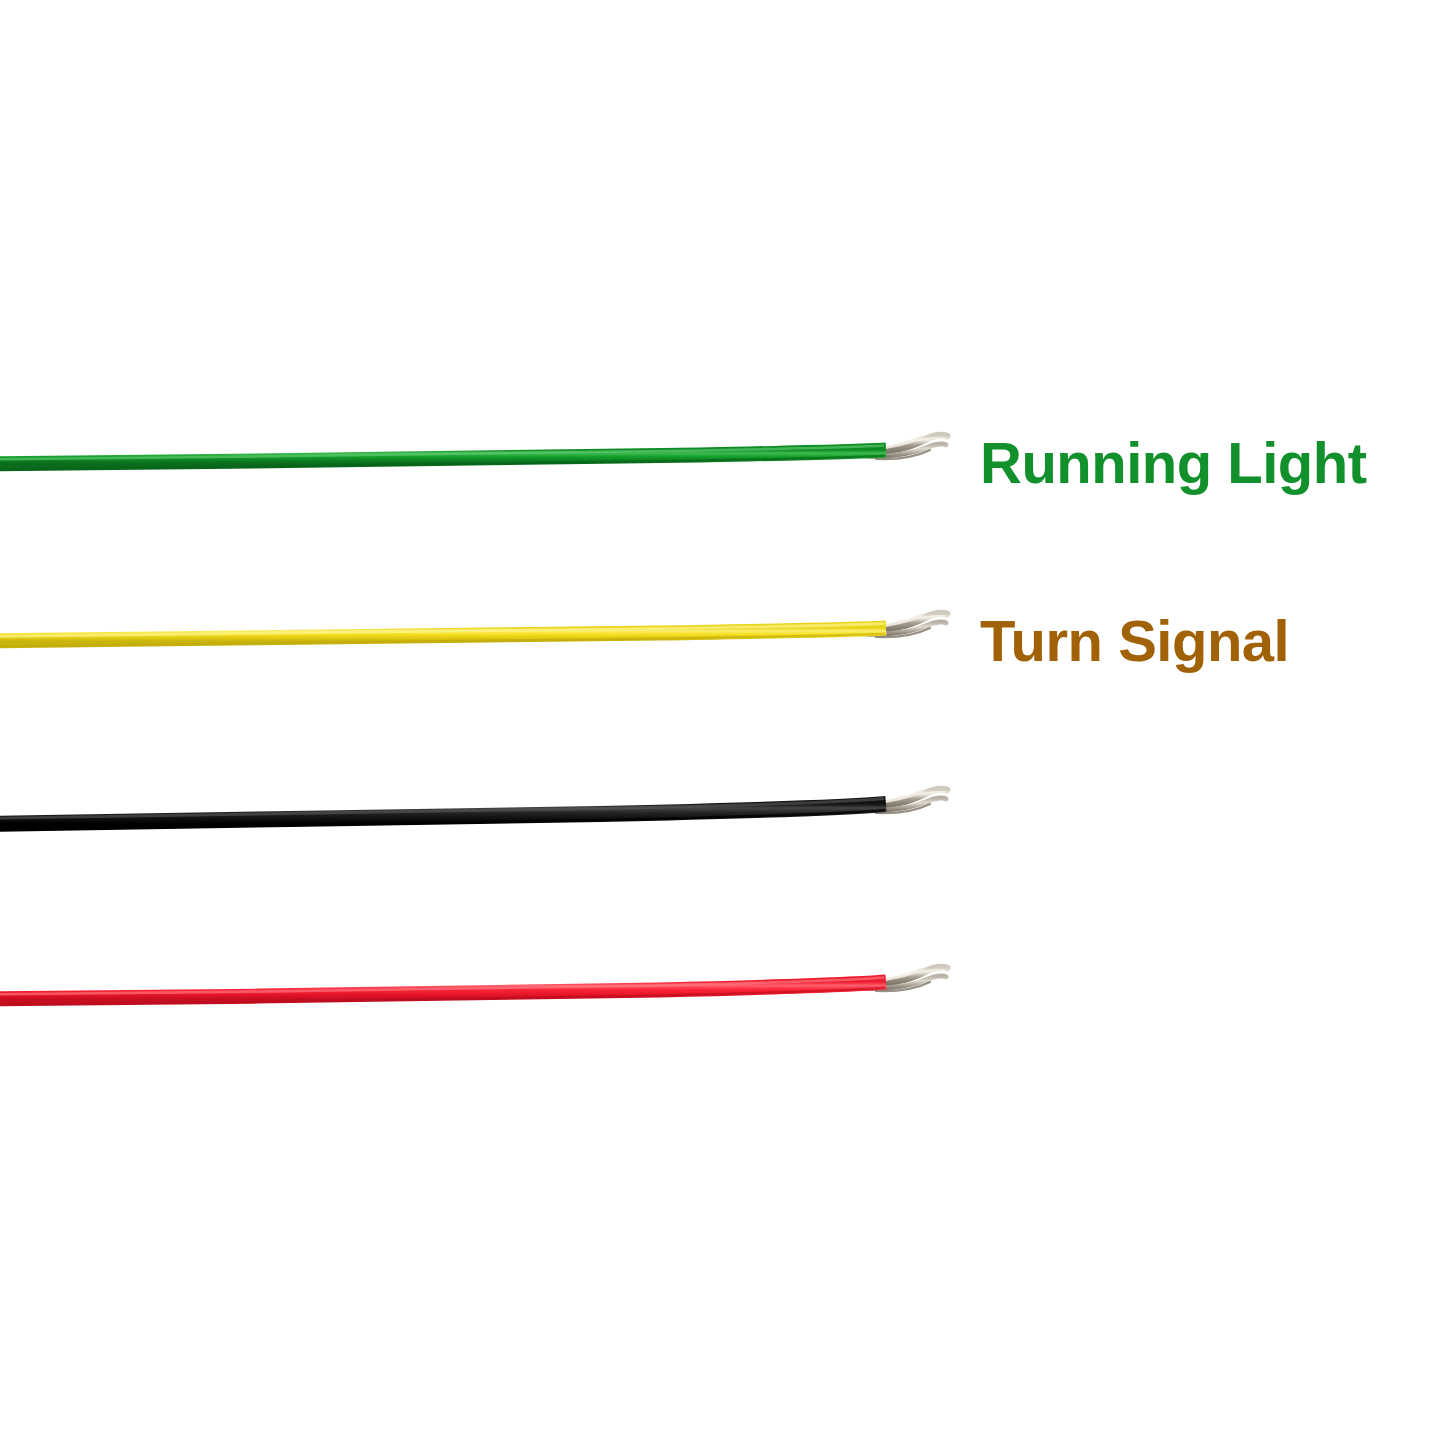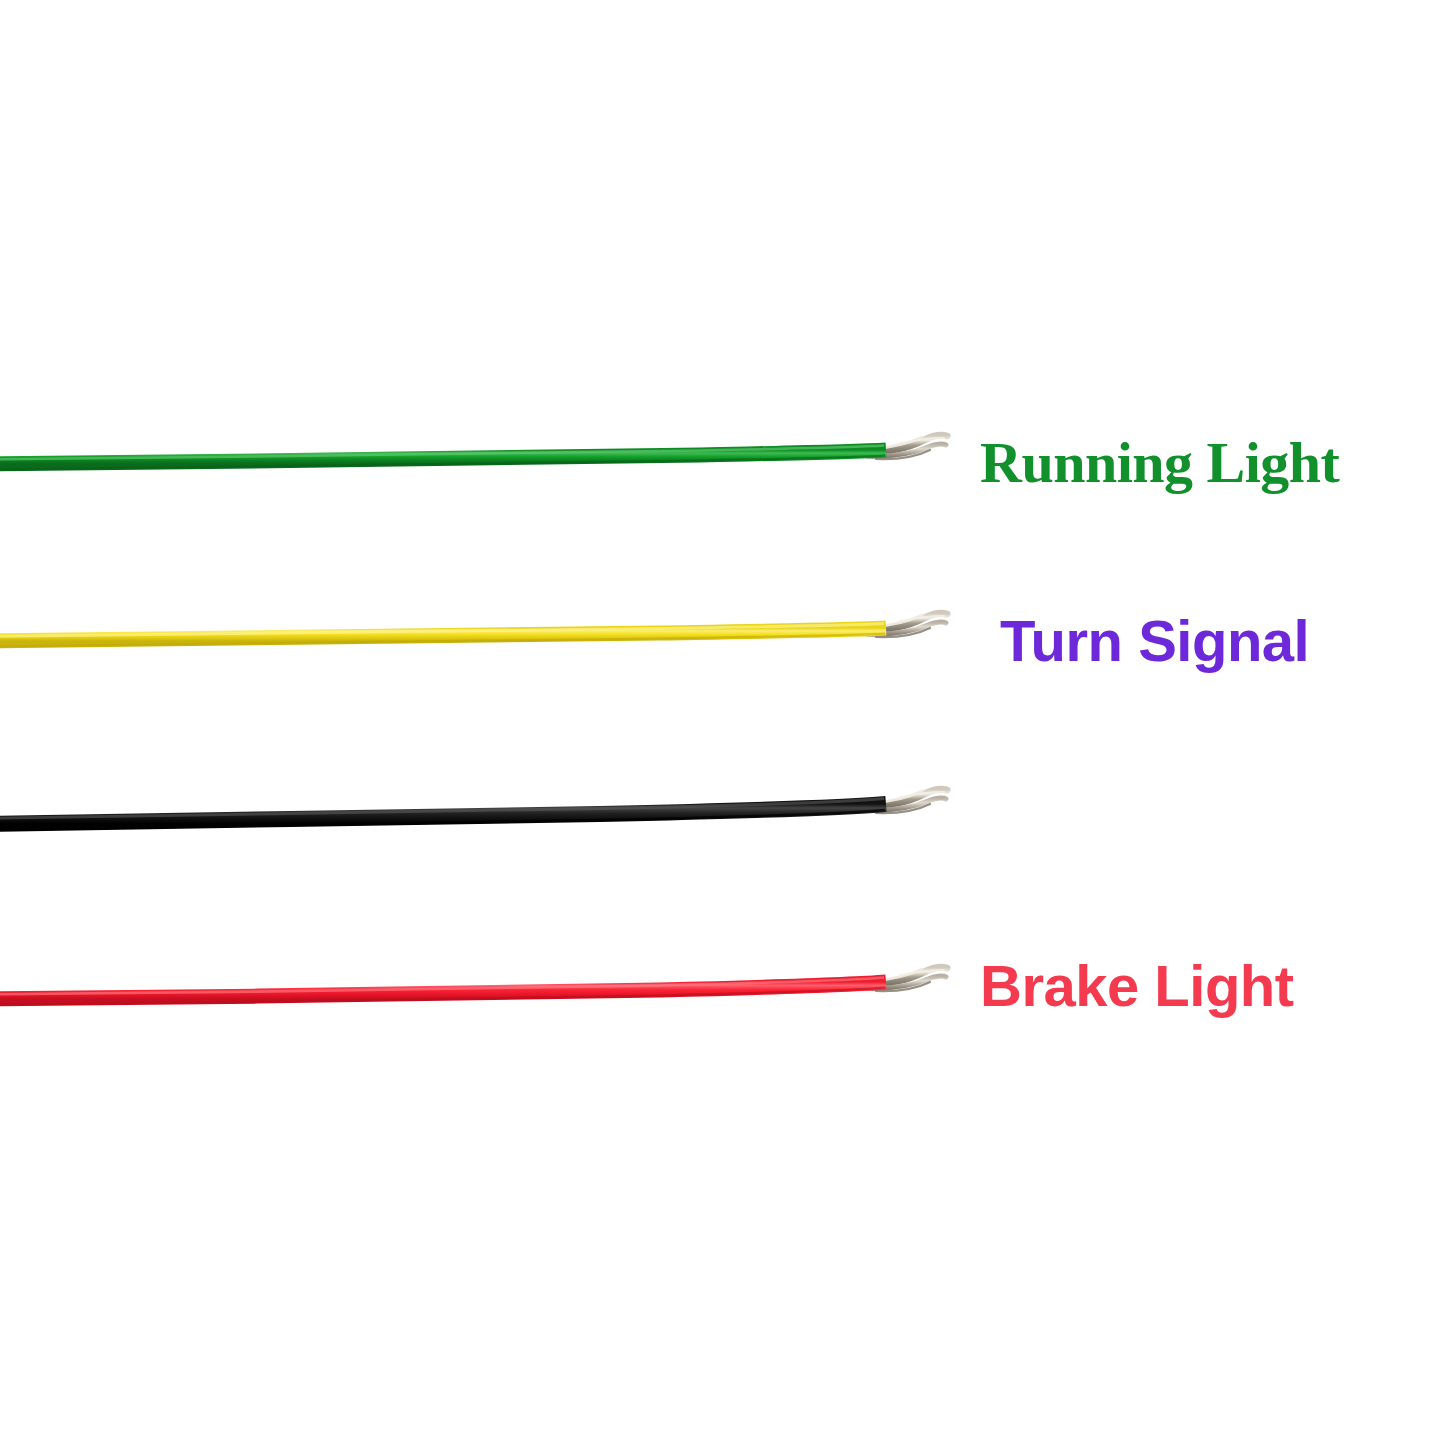--- a/index.html
+++ b/index.html
@@ -142,20 +142,19 @@
         <path d="M 872 981 C 898 979 912 974 922 969" stroke="#efeade" stroke-width="2.6" fill="none" stroke-linecap="round" opacity="0.95"></path>
         <path d="M 876 991 C 902 992 918 988 930 982" stroke="#8b8376" stroke-width="2.2" fill="none" stroke-linecap="round" opacity="0.9"></path>
         <path d="M 900 975 C 918 972 932 969 944 970" stroke="#f3efe6" stroke-width="1.8" fill="none" stroke-linecap="round" opacity="0.9"></path>
       </g>
       <path d="M -20 999 C 200 997 460 994 660 990 C 780 987 850 985 886 982" stroke="url(#grad-red)" stroke-width="15" fill="none" stroke-linecap="butt"></path>
       <path d="M -20 994.5 C 200 992.5 460 989.5 660 985.5 C 780 982.5 850 980.5 884 977.5" stroke="#ff8189" stroke-width="2.6" fill="none" stroke-linecap="butt" opacity="0.6"></path>
       <path d="M -20 1004.5 C 200 1002.5 460 999.5 660 995.5 C 780 992.5 850 990.5 885 987.5" stroke="#b80d1e" stroke-width="2.2" fill="none" stroke-linecap="butt" opacity="0.55"></path>
     </g>
   </svg>
 
-  <div class="wire-label label-running-light" style="color: rgb(18, 144, 44); font-family: Liberation Serif, serif;">Running Light</div>
+  <div class="wire-label label-running-light" style="color: rgb(18, 144, 44);">Running Light</div>
 
-  <div class="wire-label label-turn-signal" style="color: #6d28d9; margin-left: 20px;">Turn Signal</div>
+  <div class="wire-label label-turn-signal" style="color: #a16207;">Turn Signal</div>
 
 
-  <div class="wire-label label-brake-light" style="color: rgb(244, 58, 78);">Brake Light</div>
 
 </div>
 
 </body></html>

